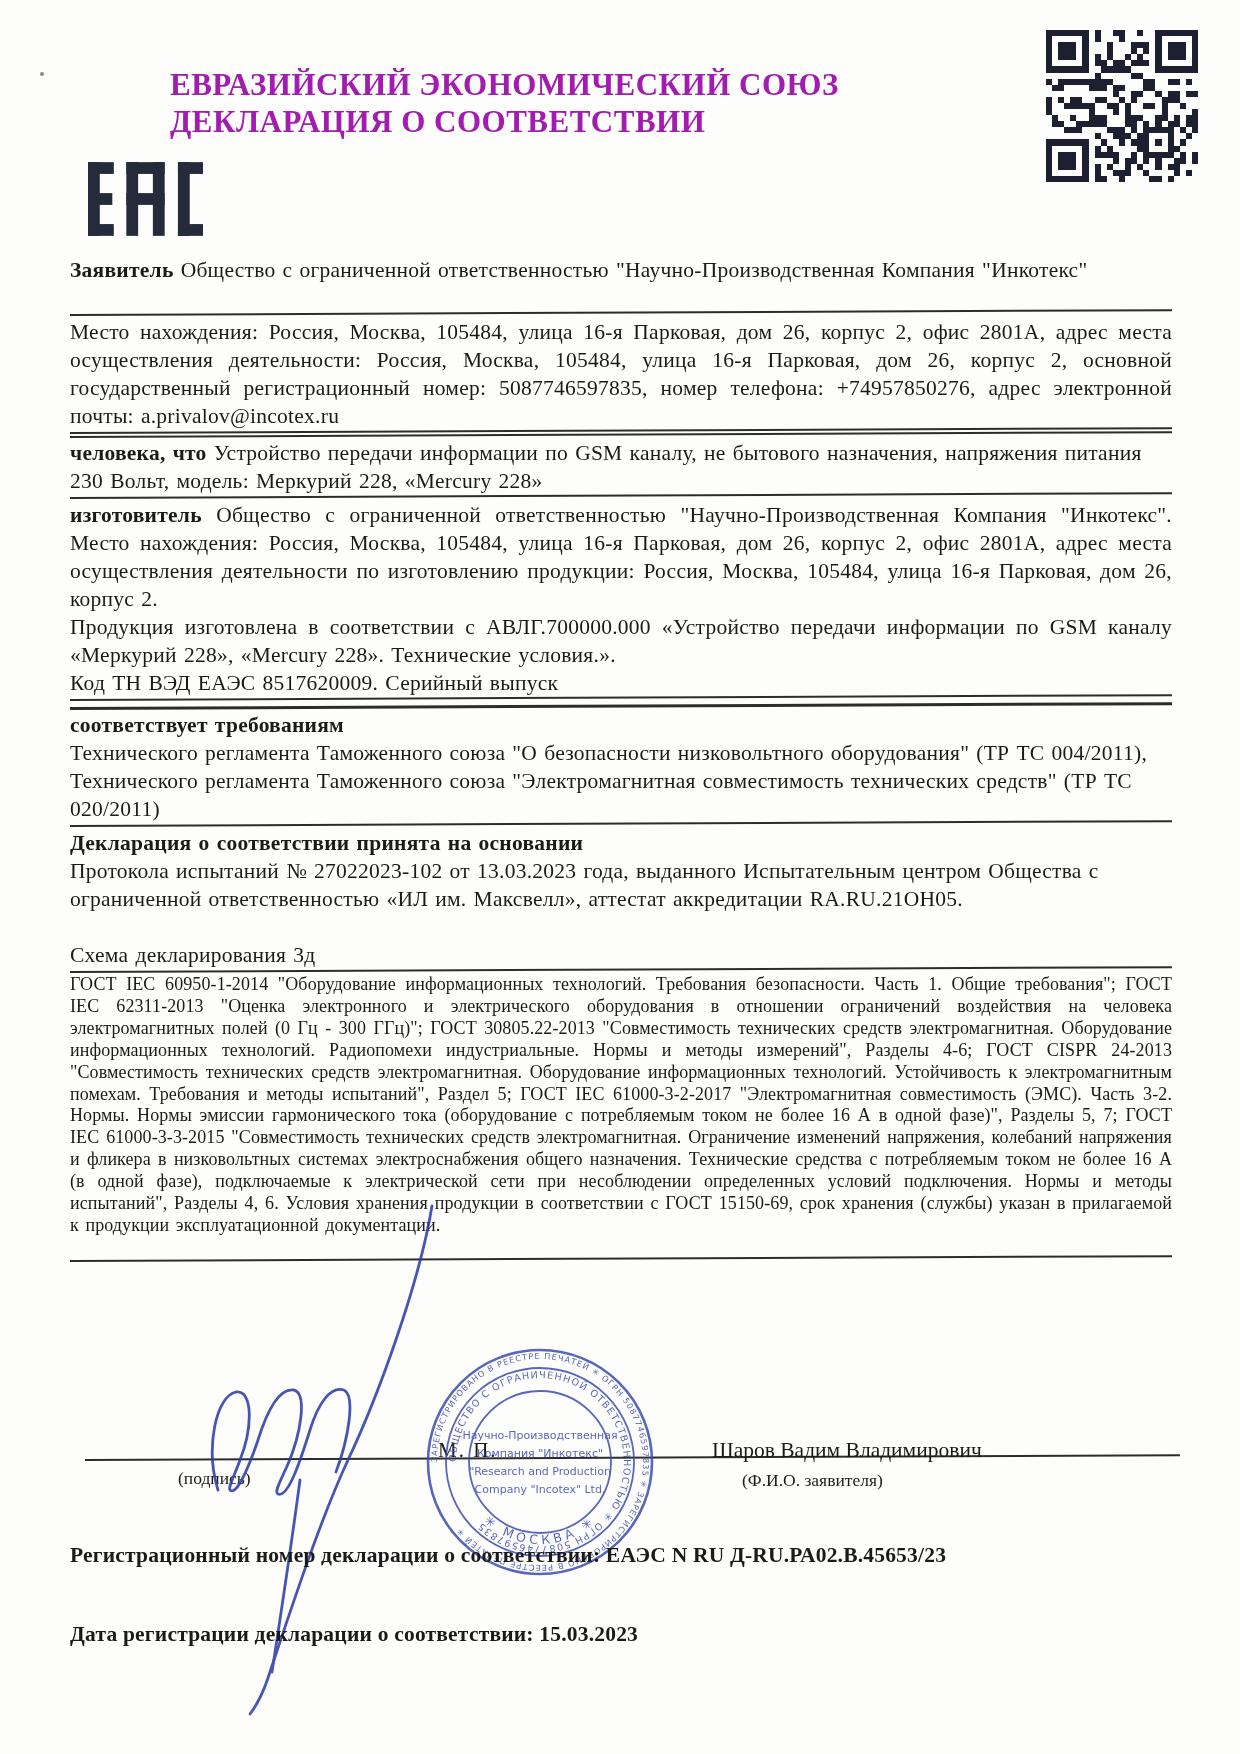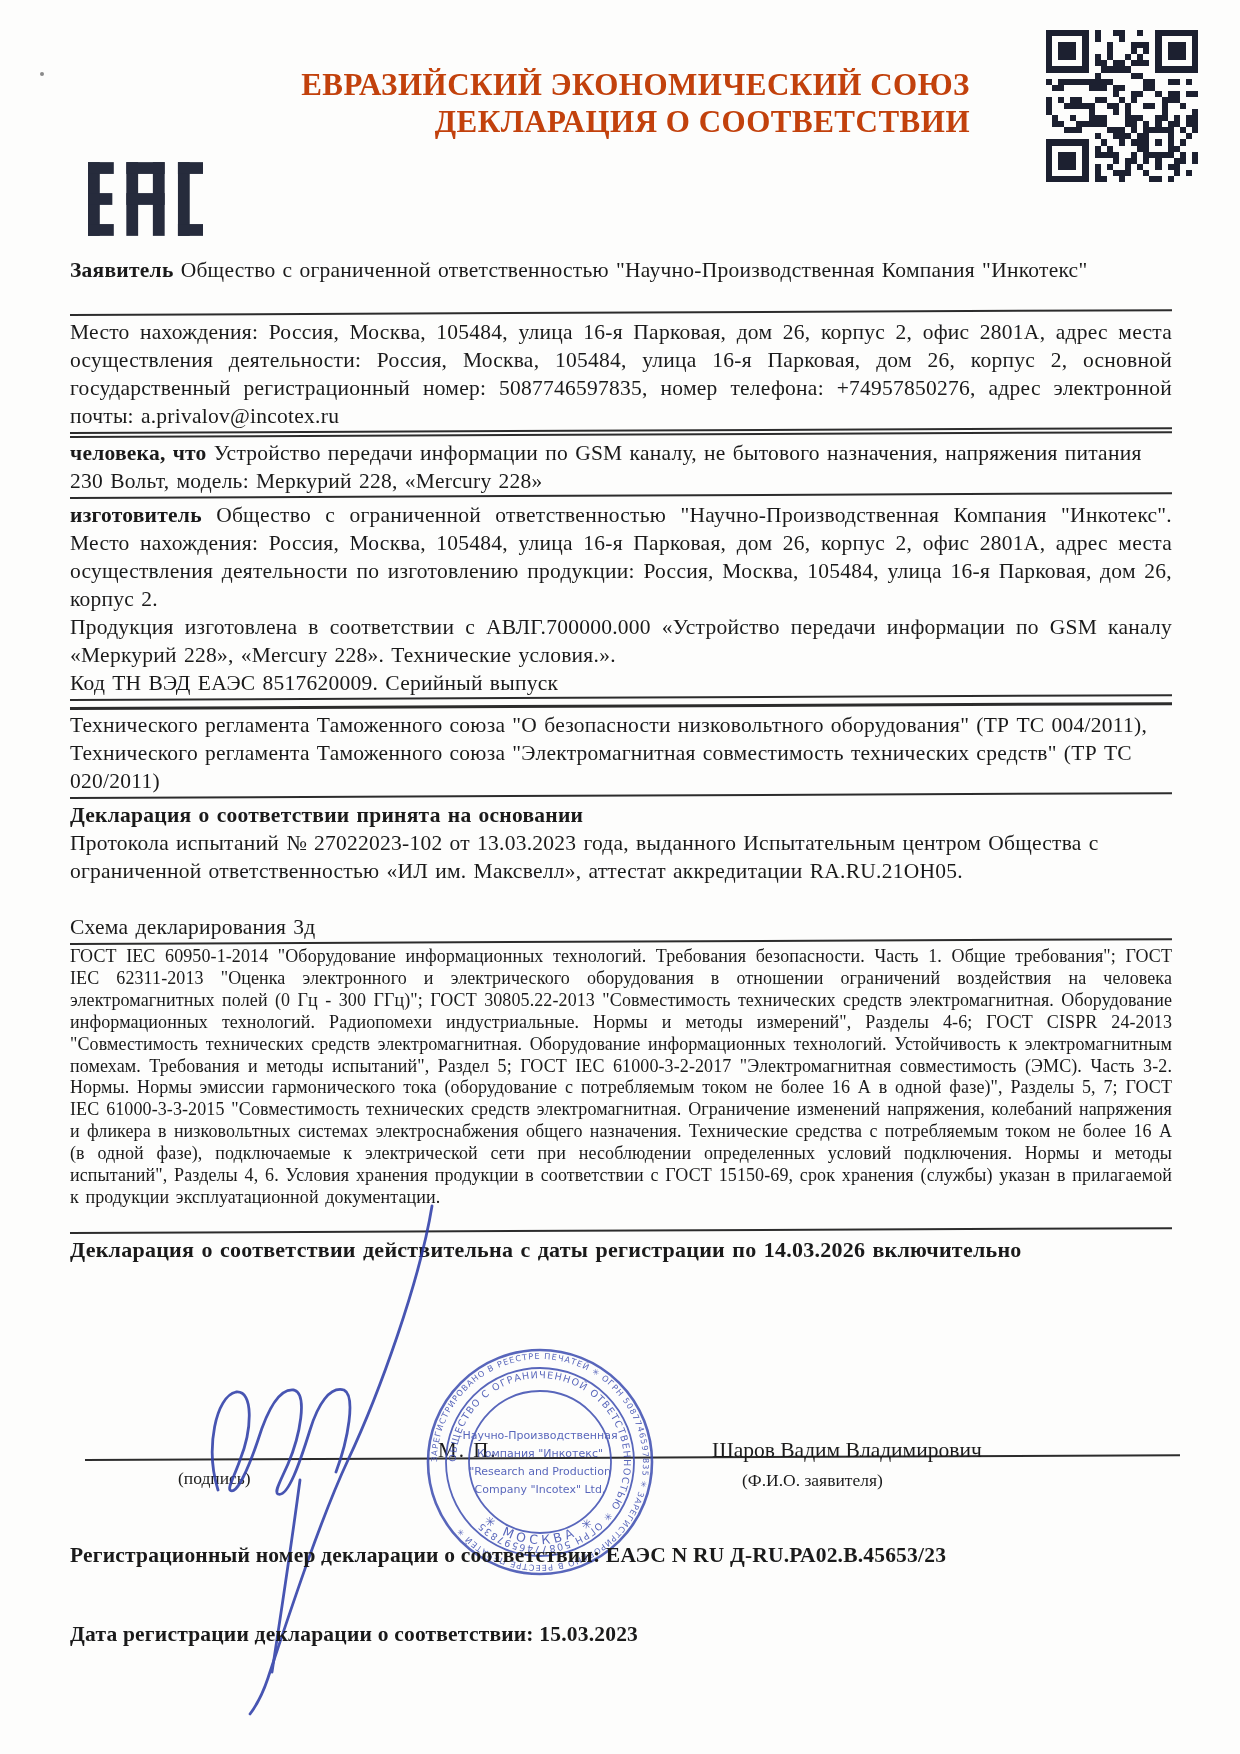--- a/index.html
+++ b/index.html
@@ -1,20 +1,20 @@
 <!DOCTYPE html>
 <html><head>
 <meta charset="utf-8">
 <style>
   html,body{margin:0;padding:0;background:#e8e8e8;}
   .page{position:relative;width:1240px;height:1754px;background:#fdfdfc;margin:0 auto;
         font-family:"Liberation Serif","DejaVu Serif",serif;color:#1a1a1a;overflow:hidden;}
   
-  .titlebox{position:absolute;left:170px;top:66px;width:800px;text-align:right;
-            font-weight:bold;font-size:31px;line-height:37px;letter-spacing:.5px;color:#c2410c;}
+  .titlebox{position:absolute;left:170px;top:66px;width:800px;text-align:left;
+            font-weight:bold;font-size:31px;line-height:37px;letter-spacing:.5px;color:#a21caf;}
   .eac{position:absolute;left:88px;top:146px;width:115px;height:106px;}
   .qr{position:absolute;left:1046px;top:30px;width:152px;height:152px;}
   .speck{position:absolute;left:40px;top:72px;width:4px;height:4px;border-radius:50%;background:#8a8a8a;}
   
   .content{position:absolute;left:70px;top:256px;width:1102px;
            font-size:21.5px;line-height:28px;letter-spacing:.25px;word-spacing:1.5px;}
   .content p{margin:0;}
   .just{text-align:justify;}
   b.lbl{font-weight:bold;}
   .rule{height:2px;background:#2c2c2c;transform:rotate(-0.25deg);transform-origin:0 50%;margin:2px 0;}
@@ -307,32 +307,32 @@
     <div class="rule thin"></div>
 
     <p class="p-manufacturer just"><b class="lbl">изготовитель</b> <span>Общество с ограниченной ответственностью "Научно-Производственная Компания "Инкотекс". Место нахождения: Россия, Москва, 105484, улица 16-я Парковая, дом 26, корпус 2, офис 2801А, адрес места осуществления деятельности по изготовлению продукции: Россия, Москва, 105484, улица 16-я Парковая, дом 26, корпус 2.</span></p>
 
     <p class="p-product just">Продукция изготовлена в соответствии с АВЛГ.700000.000 «Устройство передачи информации по GSM каналу «Меркурий 228», «Mercury 228». Технические условия.».</p>
 
     <p class="p-tnved">Код ТН ВЭД ЕАЭС 8517620009. Серийный выпуск</p>
     <div class="rule"></div>
     <div class="rule dbl"></div>
 
+    <p class="h-bold h-comply">соответствует требованиям</p>
     <p class="p-reqs">Технического регламента Таможенного союза "О безопасности низковольтного оборудования" (ТР ТС 004/2011), Технического регламента Таможенного союза "Электромагнитная совместимость технических средств" (ТР ТС 020/2011)</p>
     <div class="rule thin"></div>
 
     <p class="h-bold h-basis">Декларация о соответствии принята на основании</p>
     <p class="p-protocol">Протокола испытаний № 27022023-102 от 13.03.2023 года, выданного Испытательным центром Общества с ограниченной ответственностью «ИЛ им. Максвелл», аттестат аккредитации RA.RU.21ОН05.</p>
     <p class="p-scheme">Схема декларирования 3д</p>
     <div class="rule thin"></div>
 
     <p class="p-gost">ГОСТ IEC 60950-1-2014 "Оборудование информационных технологий. Требования безопасности. Часть 1. Общие требования"; ГОСТ IEC 62311-2013 "Оценка электронного и электрического оборудования в отношении ограничений воздействия на человека электромагнитных полей (0 Гц - 300 ГГц)"; ГОСТ 30805.22-2013 "Совместимость технических средств электромагнитная. Оборудование информационных технологий. Радиопомехи индустриальные. Нормы и методы измерений", Разделы 4-6; ГОСТ CISPR 24-2013 "Совместимость технических средств электромагнитная. Оборудование информационных технологий. Устойчивость к электромагнитным помехам. Требования и методы испытаний", Раздел 5; ГОСТ IEC 61000-3-2-2017 "Электромагнитная совместимость (ЭМС). Часть 3-2. Нормы. Нормы эмиссии гармонического тока (оборудование с потребляемым током не более 16 А в одной фазе)", Разделы 5, 7; ГОСТ IEC 61000-3-3-2015 "Совместимость технических средств электромагнитная. Ограничение изменений напряжения, колебаний напряжения и фликера в низковольтных системах электроснабжения общего назначения. Технические средства с потребляемым током не более 16 А (в одной фазе), подключаемые к электрической сети при несоблюдении определенных условий подключения. Нормы и методы испытаний", Разделы 4, 6. Условия хранения продукции в соответствии с ГОСТ 15150-69, срок хранения (службы) указан в прилагаемой к продукции эксплуатационной документации.</p>
     <div class="rule"></div>
 
-    <p class="h-bold h-validity">Декларация о соответствии  действительна с даты регистрации по 14.03.2026 включительно</p>
   </div>
 
   <div class="sig-line"></div>
   <div class="sign-label">(подпись)</div>
   <div class="mp">М. П.</div>
   <div class="fio-name">Шаров Вадим Владимирович</div>
   <div class="fio-label">(Ф.И.О. заявителя)</div>
 
   <div class="stamp">
     <svg viewBox="0 0 240 240" width="240" height="240">

